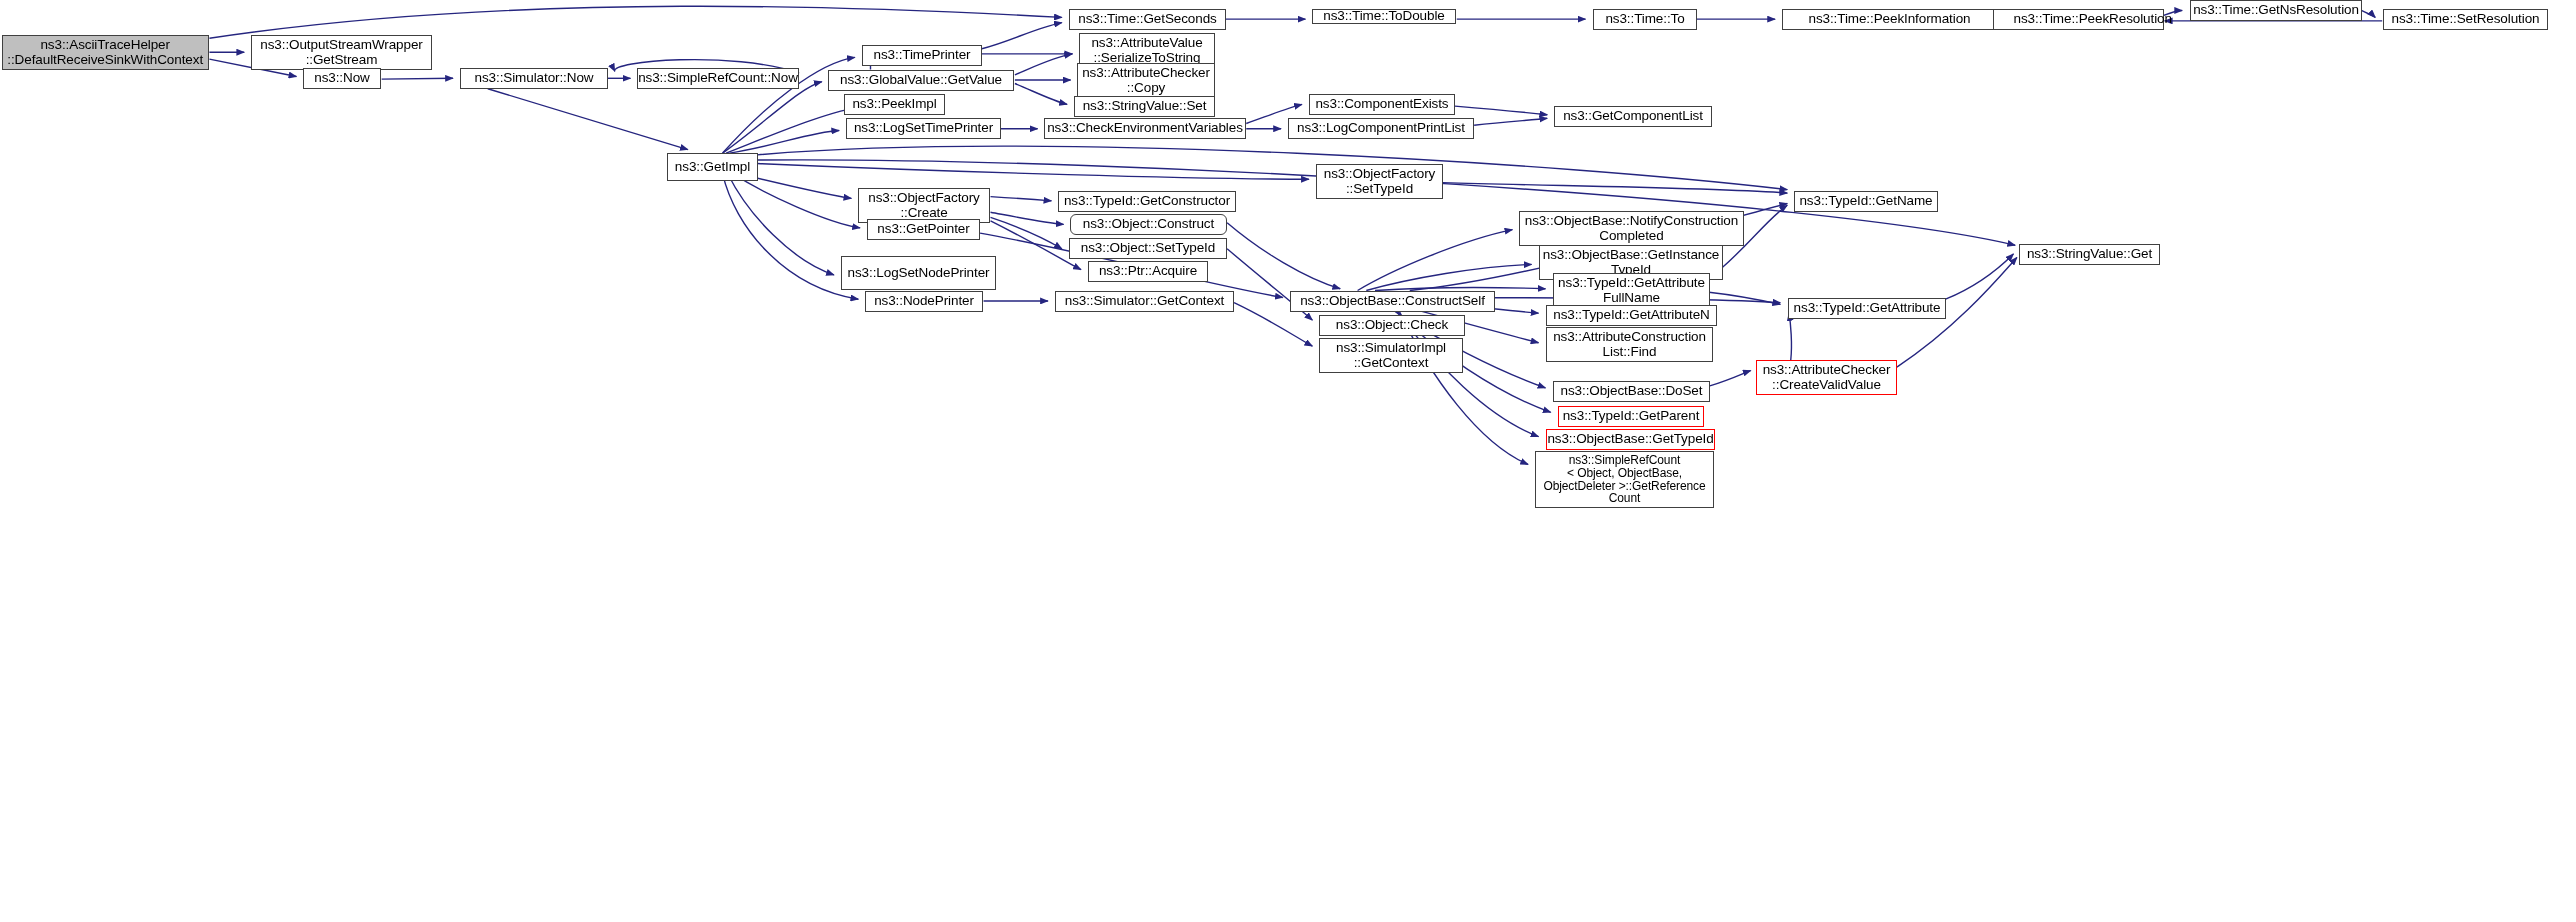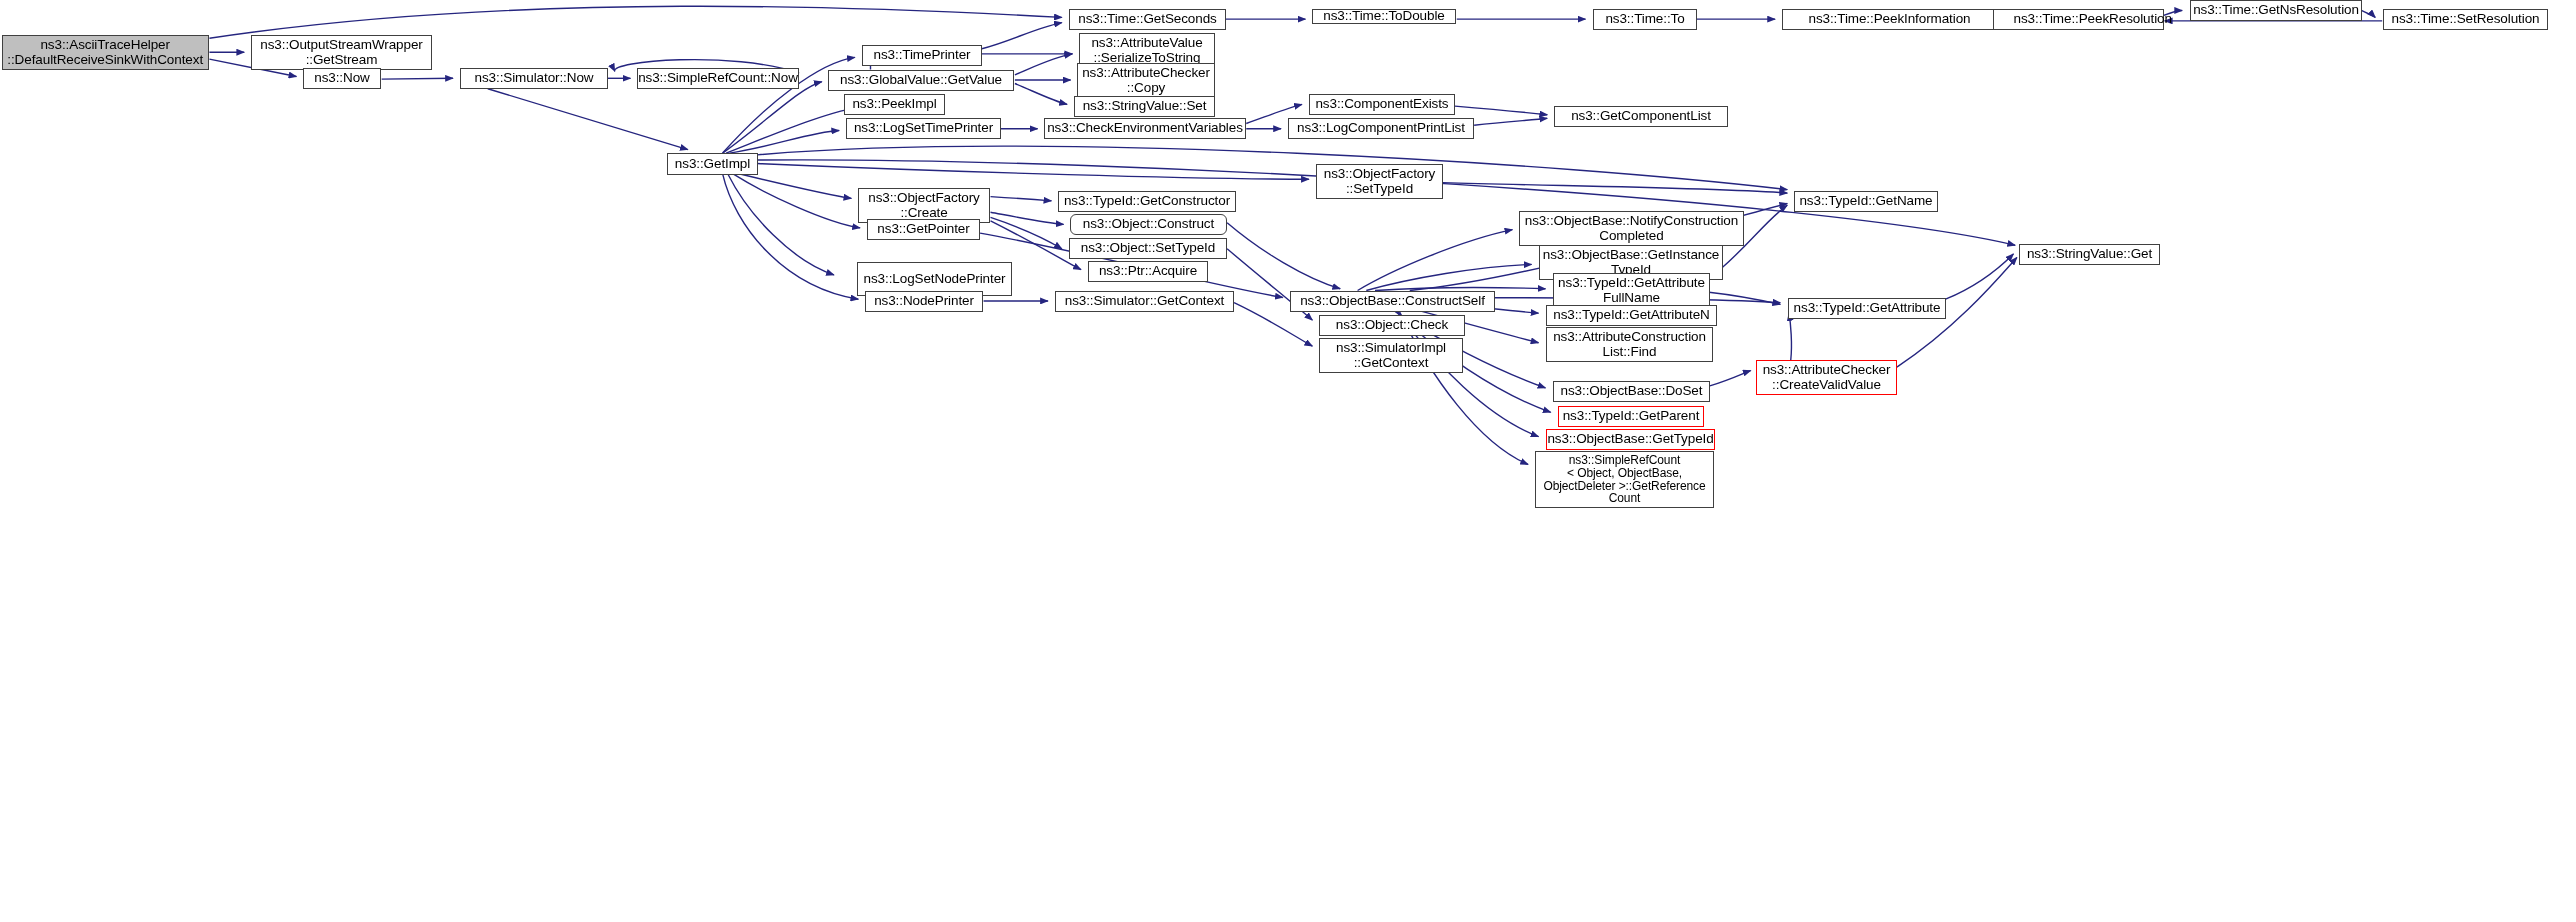--- a/index.html
+++ b/index.html
@@ -146,34 +146,34 @@
       <div class="node" title="ns3::LogSetTimePrinter" style="left: 846px; top: 118px; width: 155px; height: 21px;"><span>ns3::LogSetTimePrinter</span></div>
       <div class="node" title="ns3::Time::GetSeconds" style="left: 1069px; top: 8.7px; width: 157px; height: 21px;"><span>ns3::Time::GetSeconds</span></div>
       <div class="node" title="ns3::AttributeValue::SerializeToString" style="left: 1079px; top: 33px; width: 136px; height: 35px;"><span>ns3::AttributeValue
 ::SerializeToString</span></div>
       <div class="node" title="ns3::AttributeChecker::Copy" style="left: 1077px; top: 63px; width: 138px; height: 35px;"><span>ns3::AttributeChecker
 ::Copy</span></div>
       <div class="node" title="ns3::StringValue::Set" style="left: 1074px; top: 96px; width: 141px; height: 21px;"><span>ns3::StringValue::Set</span></div>
       <div class="node" title="ns3::CheckEnvironmentVariables" style="left: 1044px; top: 118px; width: 202px; height: 21px;"><span>ns3::CheckEnvironmentVariables</span></div>
       <div class="node" title="ns3::ComponentExists" style="left: 1309px; top: 94px; width: 146px; height: 21px;"><span>ns3::ComponentExists</span></div>
       <div class="node" title="ns3::LogComponentPrintList" style="left: 1288px; top: 118px; width: 186px; height: 21px;"><span>ns3::LogComponentPrintList</span></div>
-      <div class="node" title="ns3::GetComponentList" style="left: 1554px; top: 106px; width: 174px; height: 21px;"><span>ns3::GetComponentList</span></div>
+      <div class="node" title="ns3::GetComponentList" style="left: 1554px; top: 106px; width: 158px; height: 21px;"><span>ns3::GetComponentList</span></div>
       <div class="node" title="ns3::Time::ToDouble" style="left: 1312px; top: 8.7px; width: 144px; height: 15px;"><span>ns3::Time::ToDouble</span></div>
       <div class="node" title="ns3::Time::To" style="left: 1593px; top: 8.7px; width: 104px; height: 21px;"><span>ns3::Time::To</span></div>
       <div class="node" title="ns3::Time::PeekInformation" style="left: 1782px; top: 8.7px; width: 215px; height: 21px;"><span>ns3::Time::PeekInformation</span></div>
       <div class="node" title="ns3::Time::PeekResolution" style="left: 1993px; top: 8.7px; width: 171px; height: 21px; padding-left: 31px;"><span>ns3::Time::PeekResolution</span></div>
       <div class="node" title="ns3::Time::GetNsResolution" style="left: 2190px; top: 0px; width: 172px; height: 21px;"><span>ns3::Time::GetNsResolution</span></div>
       <div class="node" title="ns3::Time::SetResolution" style="left: 2383px; top: 8.7px; width: 165px; height: 21px;"><span>ns3::Time::SetResolution</span></div>
-      <div class="node" title="ns3::GetImpl" style="left: 667px; top: 153px; width: 91px; height: 22px;"><span>ns3::GetImpl</span></div>
+      <div class="node" title="ns3::GetImpl" style="left: 667px; top: 153px; width: 91px; height: 28px;"><span>ns3::GetImpl</span></div>
       <div class="node" title="ns3::ObjectFactory::SetTypeId" style="left: 1316px; top: 164px; width: 127px; height: 35px;"><span>ns3::ObjectFactory
 ::SetTypeId</span></div>
       <div class="node" title="ns3::ObjectFactory::Create" style="left: 858px; top: 188px; width: 132px; height: 35px;"><span>ns3::ObjectFactory
 ::Create</span></div>
       <div class="node" title="ns3::GetPointer" style="left: 867px; top: 219px; width: 113px; height: 21px;"><span>ns3::GetPointer</span></div>
-      <div class="node" title="ns3::LogSetNodePrinter" style="left: 841px; top: 262px; width: 155px; height: 34px; margin-left: 16px;"><span>ns3::LogSetNodePrinter</span></div>
+      <div class="node" title="ns3::LogSetNodePrinter" style="left: 841px; top: 256px; width: 155px; height: 34px;"><span>ns3::LogSetNodePrinter</span></div>
       <div class="node" title="ns3::NodePrinter" style="left: 865px; top: 291px; width: 118px; height: 21px;"><span>ns3::NodePrinter</span></div>
       <div class="node" title="ns3::TypeId::GetConstructor" style="left: 1058px; top: 191px; width: 178px; height: 21px;"><span>ns3::TypeId::GetConstructor</span></div>
       <div class="node" title="ns3::Object::Construct" style="left: 1070px; top: 214px; width: 157px; height: 21px; border-radius: 6px;"><span>ns3::Object::Construct</span></div>
       <div class="node" title="ns3::Object::SetTypeId" style="left: 1069px; top: 238px; width: 158px; height: 21px;"><span>ns3::Object::SetTypeId</span></div>
       <div class="node" title="ns3::Ptr::Acquire" style="left: 1088px; top: 261px; width: 120px; height: 21px;"><span>ns3::Ptr::Acquire</span></div>
       <div class="node" title="ns3::Simulator::GetContext" style="left: 1055px; top: 291px; width: 179px; height: 21px;"><span>ns3::Simulator::GetContext</span></div>
       <div class="node" title="ns3::ObjectBase::ConstructSelf" style="left: 1290px; top: 291px; width: 205px; height: 21px;"><span>ns3::ObjectBase::ConstructSelf</span></div>
       <div class="node" title="ns3::Object::Check" style="left: 1319px; top: 315px; width: 146px; height: 21px;"><span>ns3::Object::Check</span></div>
       <div class="node" title="ns3::SimulatorImpl::GetContext" style="left: 1319px; top: 338px; width: 144px; height: 35px;"><span>ns3::SimulatorImpl
 ::GetContext</span></div>

